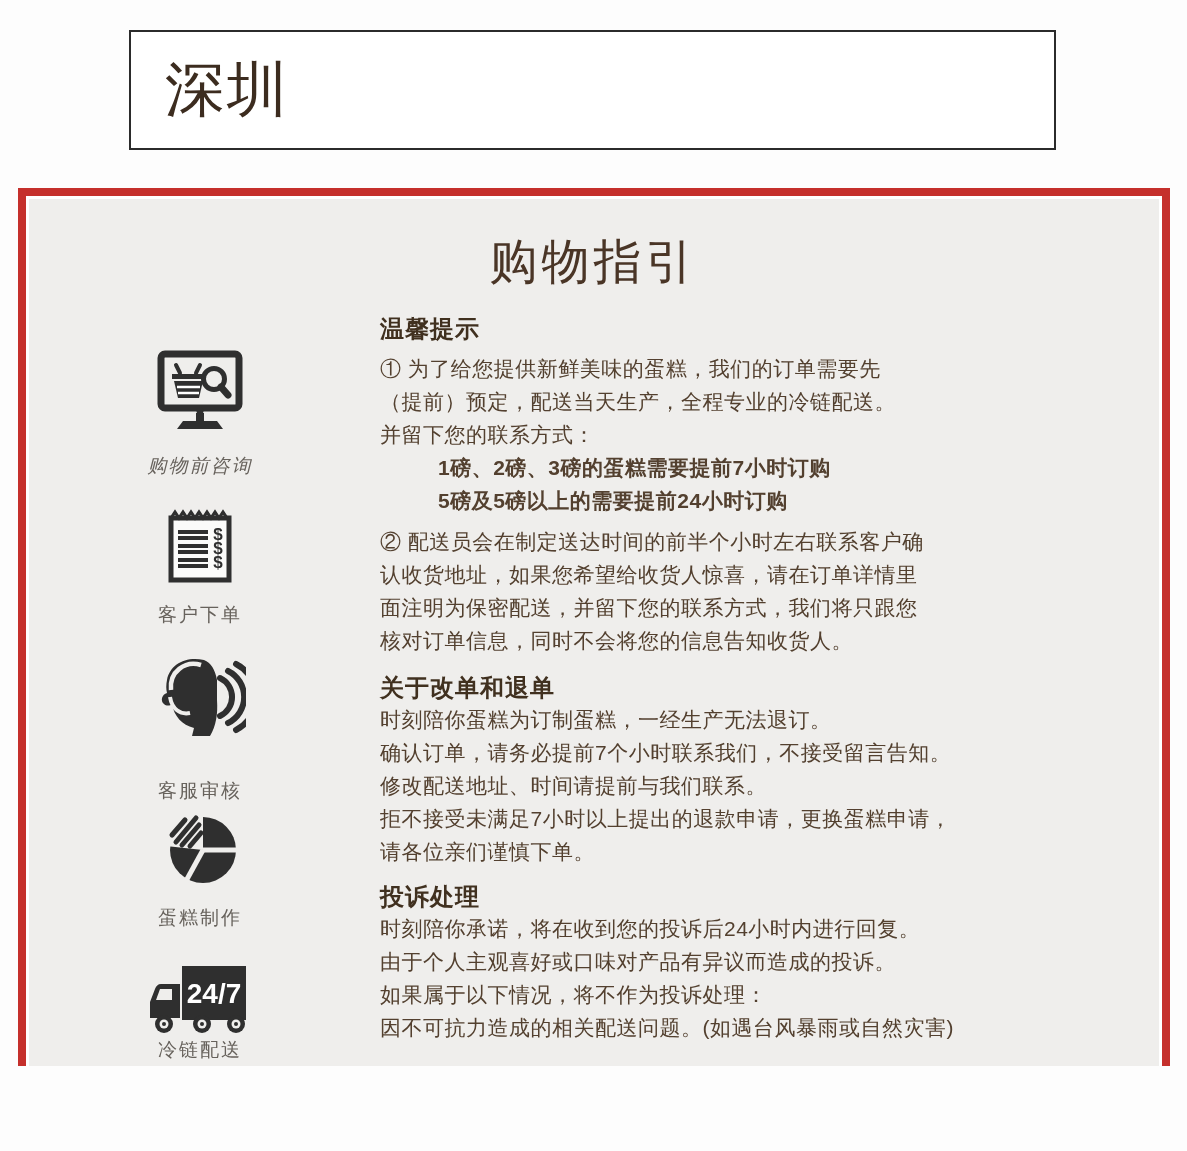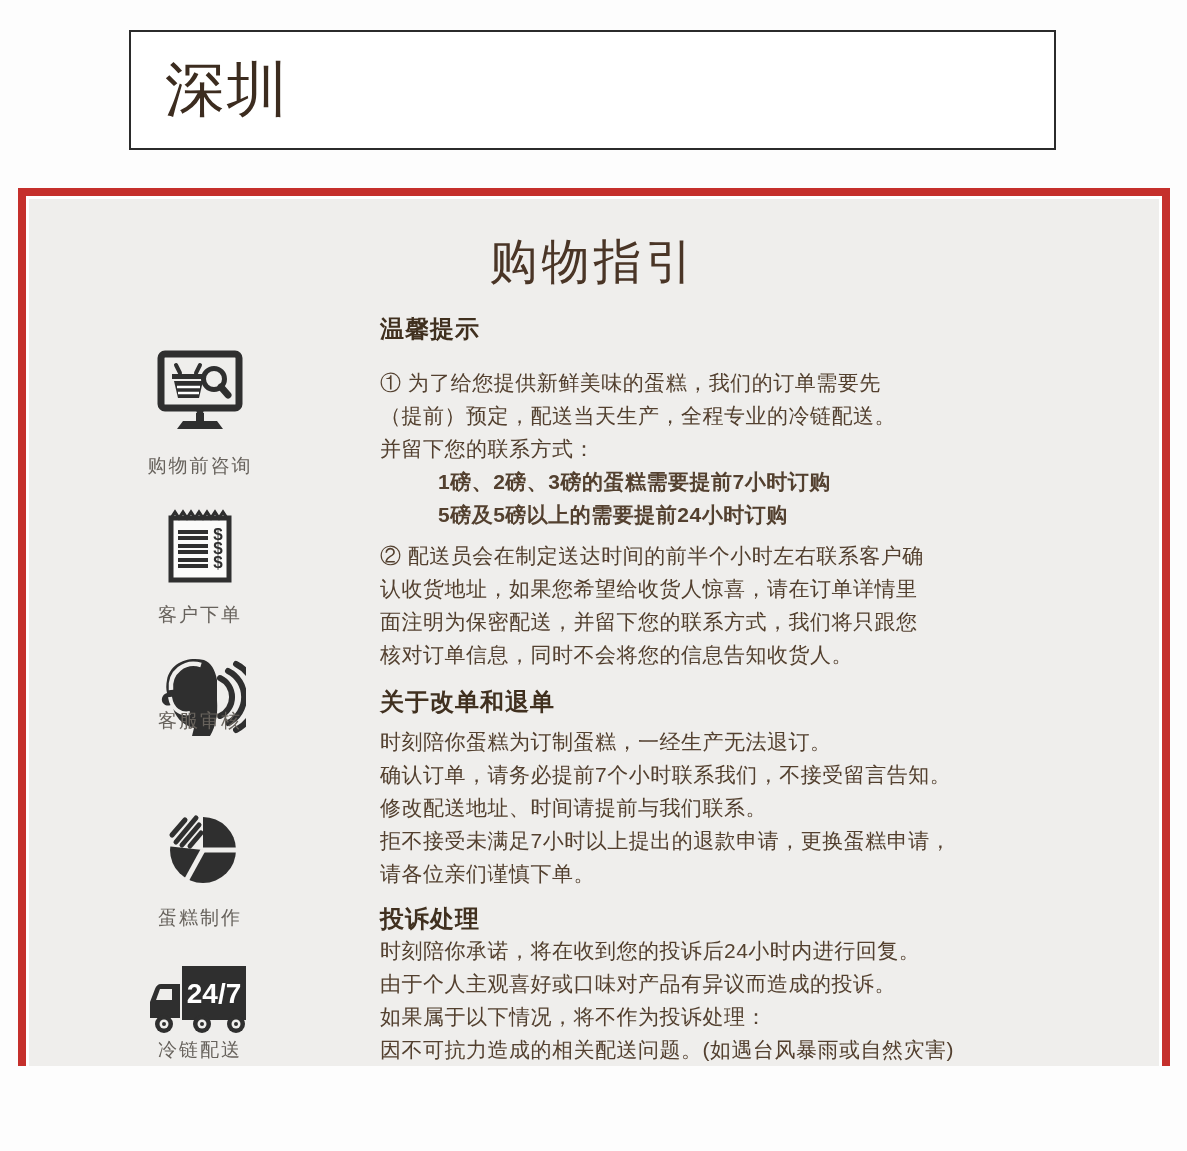--- a/index.html
+++ b/index.html
@@ -18,32 +18,32 @@
   .main-box { position:absolute; left:18px; top:188px; width:1152px; height:945px;
               border:8px solid #c5302c; background:#ffffff; padding:3px; }
   .panel { width:100%; height:100%; background:#efeeec; }
 
   .title { position:absolute; left:0; top:230px; width:1187px; text-align:center;
            font-size:48px; font-weight:300; color:#4a3526; letter-spacing:4px; }
 
   
   .step-icon, .step-label { position:absolute; left:100px; width:200px; text-align:center; }
   .step-label { font-size:19px; color:#67625c; letter-spacing:2px; }
-  .si1 { top:350px; } .sl1 { top:453px; }
+  .si1 { top:350px; } .sl1 { top:453px;font-style:italic; }
   .si2 { top:508px; } .sl2 { top:602px; }
-  .si3 { top:654px; } .sl3 { top:708px; }
+  .si3 { top:654px; } .sl3 { top:778px; }
   .si4 { top:804px; } .sl4 { top:905px; }
   .si5 { top:960px; } .sl5 { top:1037px; }
   .step-icon svg { display:inline-block; }
 
   
   .text-col { position:absolute; left:380px; top:314px; width:690px; color:#53402f; }
   .h { font-size:24px; font-weight:bold; color:#40301f; line-height:30px; letter-spacing:1px; }
-  .h1 { margin-bottom:22px; }
-  .h2 { margin-top:16px; margin-bottom:8px; }
+  .h1 { margin-bottom:8px; }
+  .h2 { margin-top:16px; }
   .h3 { margin-top:14px; }
   .line { font-size:21px; line-height:33px; letter-spacing:0.5px; white-space:nowrap; }
   .bold-line { font-weight:bold; padding-left:58px; }
   .p2 { margin-top:8px; }
 </style>
 </head>
 <body>
 
 <div class="page">
 

